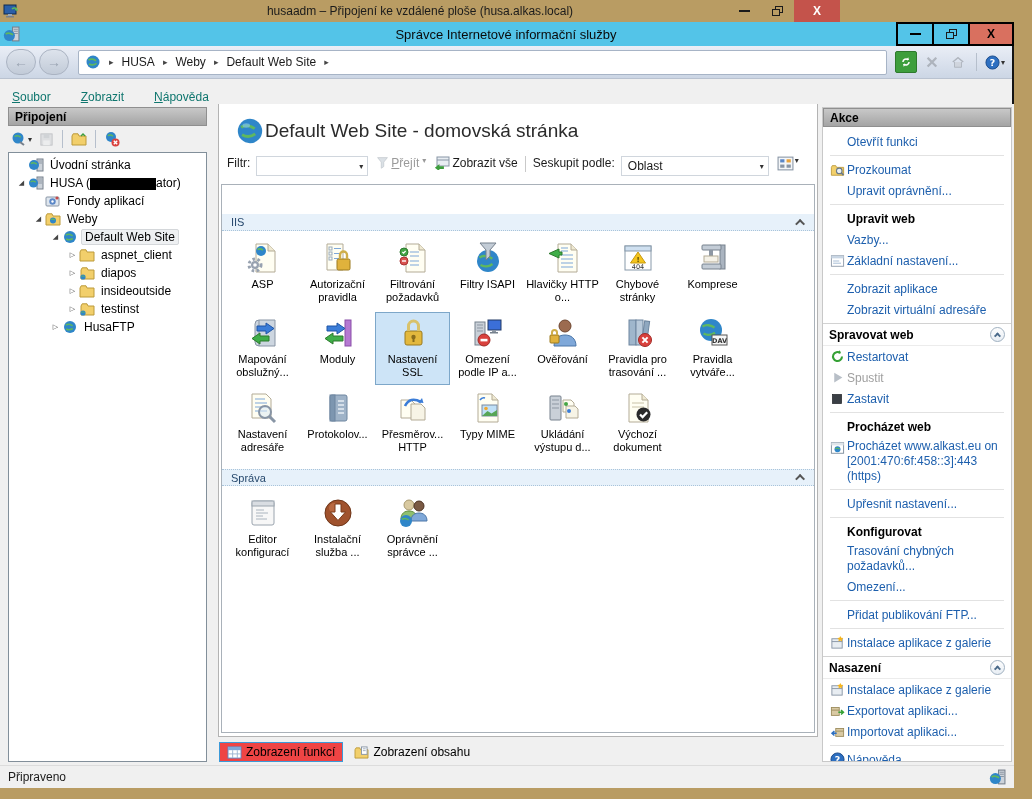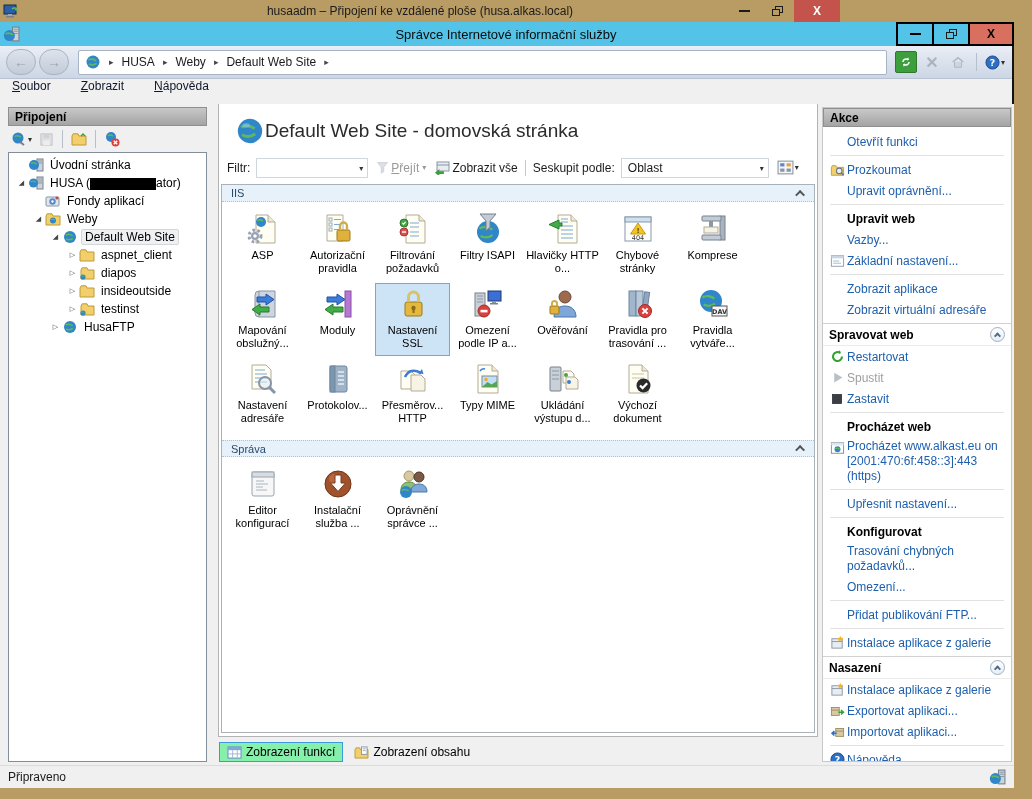--- a/index.html
+++ b/index.html
@@ -38,21 +38,21 @@
   .addr { flex: 1; height: 25px; margin: 0 8px 0 6px; background: #fff; border: 1px solid #a7b4c6; border-radius: 2px; display: flex; align-items: center; padding: 0 6px; font-size: 12px; color: #1b1b1b; }
   .crumb-sep { color: #444; font-size: 9px; margin: 0 8px; }
   .crumb-item { cursor: default; }
   .crumb-tools { display: flex; align-items: center; gap: 4px; }
   .tool-btn { width: 22px; height: 22px; display: flex; align-items: center; justify-content: center; border-radius: 2px; }
   .tool-btn.disabled { opacity: .55; }
   .dd { font-size: 8px; color: #333; margin-left: 1px; }
   .vsep { width: 1px; height: 18px; background: #b6bfcc; margin: 0 3px; }
 
   
-  .menubar { height: 25px; background: #f0f0f0; display: flex; align-items: flex-start; gap: 30px; padding-left: 12px; font-size: 12px; color: #0f172a; }
+  .menubar { height: 25px; background: #f0f0f0; display: flex; align-items: flex-end; gap: 30px; padding-left: 12px; font-size: 12px; color: #0f766e; }
   .menu-item { display: inline-block; }
   .menu-item::first-letter { text-decoration: underline; }
 
   
   .client { position: absolute; left: 0; top: 82px; right: -2px; bottom: -4px; background: #f0f0f0; }
 
   .panel-head { height: 19px; background: linear-gradient(#c8c8c8, #a4a4a4); border: 1px solid #8f8f8f; font-weight: bold; font-size: 12px; color: #000; padding: 2px 6px; }
 
   
   .left-panel { position: absolute; left: 8px; top: 3px; width: 199px; height: 655px; display: flex; flex-direction: column; }
@@ -64,41 +64,41 @@
   .texp { width: 13px; text-align: center; font-size: 7px; color: #444; flex: none; }
   .ticon { width: 16px; height: 14px; flex: none; margin-right: 3px; }
   .tlabel { padding: 1px 3px; color: #000; }
   .tnode.selected .tlabel { background: #eef0f2; border: 1px solid #d4d7da; border-radius: 2px; padding: 0 3px; }
   .redact { display: inline-block; width: 66px; height: 12px; background: #000; vertical-align: middle; }
 
   
   .center { position: absolute; left: 218px; top: 0; width: 600px; height: 633px; background: #fff; border: 1px solid #b3b3b3; border-top: none; }
   .page-head { display: flex; align-items: center; padding: 12px 14px 8px 16px; }
   .page-title { font-size: 19px; color: #2b2b2b; }
-  .filterbar { display: flex; align-items: center; height: 23px; margin: 2px 8px 13px 8px; font-size: 12px; color: #1b1b1b; }
+  .filterbar { display: flex; align-items: flex-start; height: 23px; margin: 2px 8px 13px 8px; font-size: 12px; color: #1b1b1b; }
   .fcombo { width: 112px; height: 20px; border: 1px solid #d0d6dd; background: #fff; position: relative; margin-left: 6px; }
   .fcombo .dd, .gcombo .dd { position: absolute; right: 4px; top: 5px; }
   .golabel { color: #9a9a9a; display: inline-block; margin: 0 2px; }
   .golabel::first-letter { text-decoration: underline; }
   .gcombo { width: 148px; height: 20px; border: 1px solid #d0d6dd; background: #fff; position: relative; margin-left: 6px; padding: 2px 6px; }
   .fsep { width: 1px; height: 16px; background: #c9c9c9; margin: 0 7px; }
   .features-box { position: absolute; left: 2px; right: 2px; top: 80px; bottom: 3px; border: 1px solid #a9b1b9; background: #fff; overflow: hidden; }
   .gband { height: 17px; display: flex; align-items: center; background: #e7f1fa; border-top: 1px dotted #a9c4da; border-bottom: 1px dotted #a9c4da; padding: 0 9px; font-size: 11px; color: #27496d; }
-  .gband:first-child { border-top: none; }
+  .gband:first-child { border-top: none; margin-top: 29px; }
   .gband .chev { margin-left: auto; width: 7px; height: 7px; border-top: 2px solid #555; border-left: 2px solid #555; transform: rotate(45deg) translateY(2px); }
   .grid { display: flex; flex-wrap: wrap; padding: 5px 3px 8px 3px; }
   .tile { width: 75px; display: flex; flex-direction: column; align-items: center; padding: 4px 0 5px; margin: 1px 0; border: 1px solid transparent; }
   .tile svg { width: 32px; height: 32px; flex: none; }
   .tl { font-size: 11px; line-height: 13px; text-align: center; margin-top: 4px; max-width: 73px; color: #000; }
   .tile.sel { background: #cde4f7; border: 1px solid #7da7c9; }
 
   
   .tabs { position: absolute; left: 219px; top: 637px; height: 22px; display: flex; align-items: center; gap: 4px; font-size: 12px; }
   .tab { display: flex; align-items: center; gap: 4px; padding: 2px 7px; color: #000; }
-  .tab.active { background: #86efac; border: 1px solid #3b9ad9; }
+  .tab.active { background: #ef4444; border: 1px solid #3b9ad9; }
 
   
   .right-panel { position: absolute; left: 822px; top: 3px; width: 190px; height: 655px; display: flex; flex-direction: column; background: #fff; border: 1px solid #c8c8c8; }
   .ap-body { flex: 1; overflow: hidden; padding: 4px 0 0 0; font-size: 12px; }
   .arow { display: flex; align-items: center; min-height: 21px; padding: 0 4px; }
   .arow .aicon { width: 20px; flex: none; display: flex; justify-content: center; }
   .atext { color: #1d5fad; }
   .atext.twoline { line-height: 15px; padding: 2px 0; }
   .abold { color: #000; font-weight: bold; }
   .adisabled { color: #9f9f9f; }

